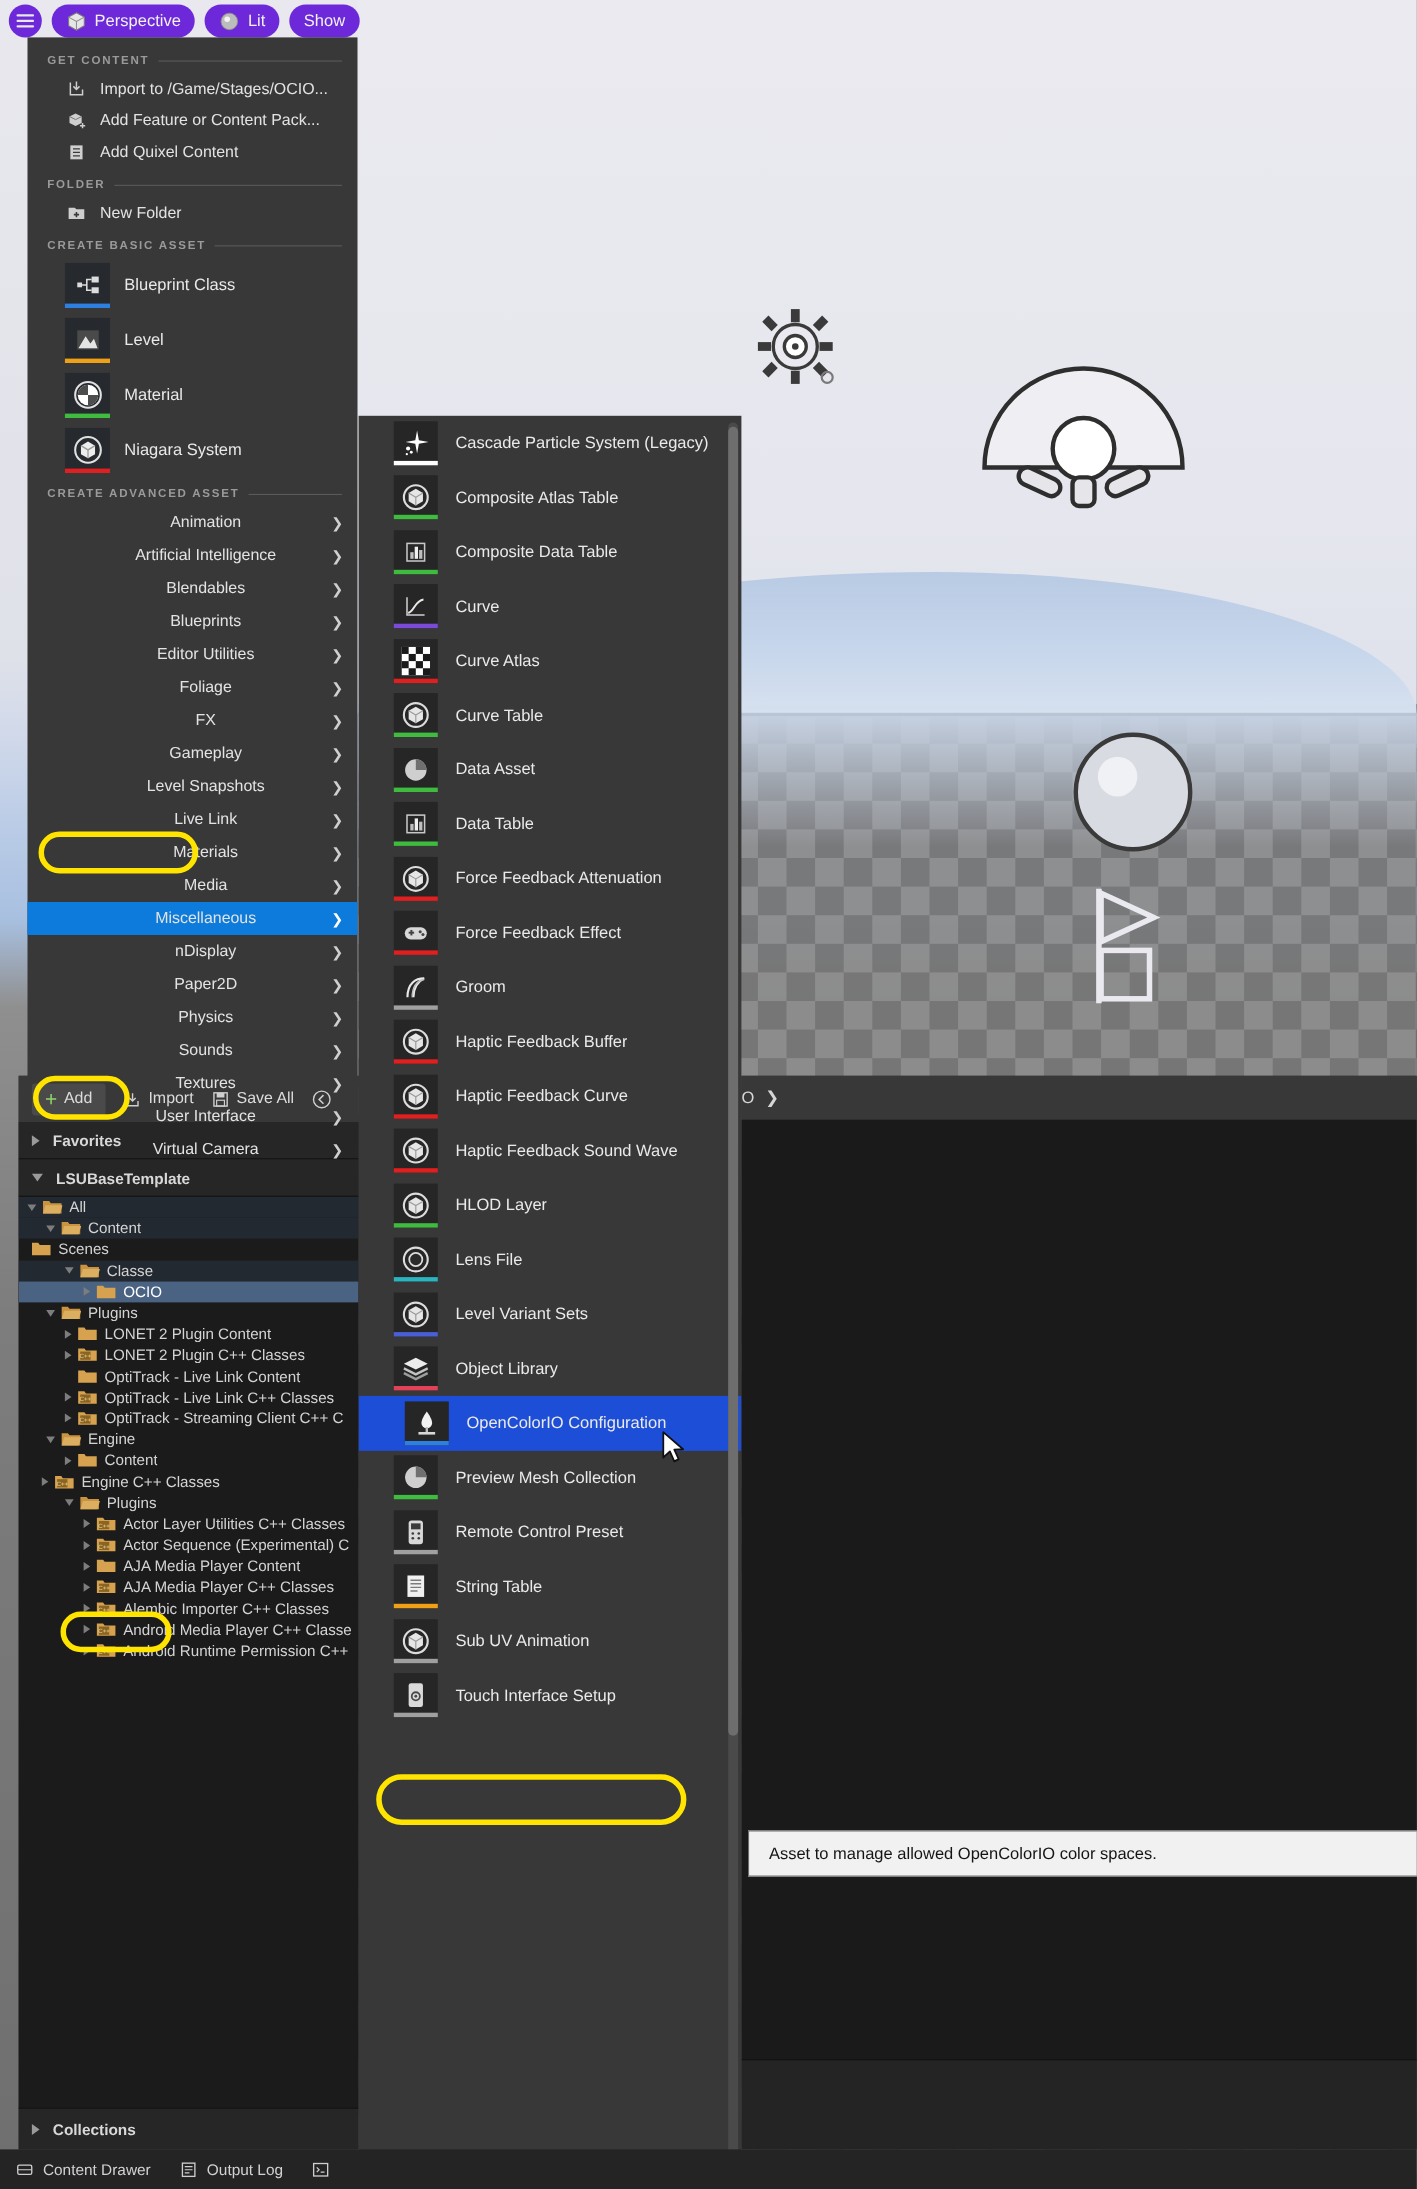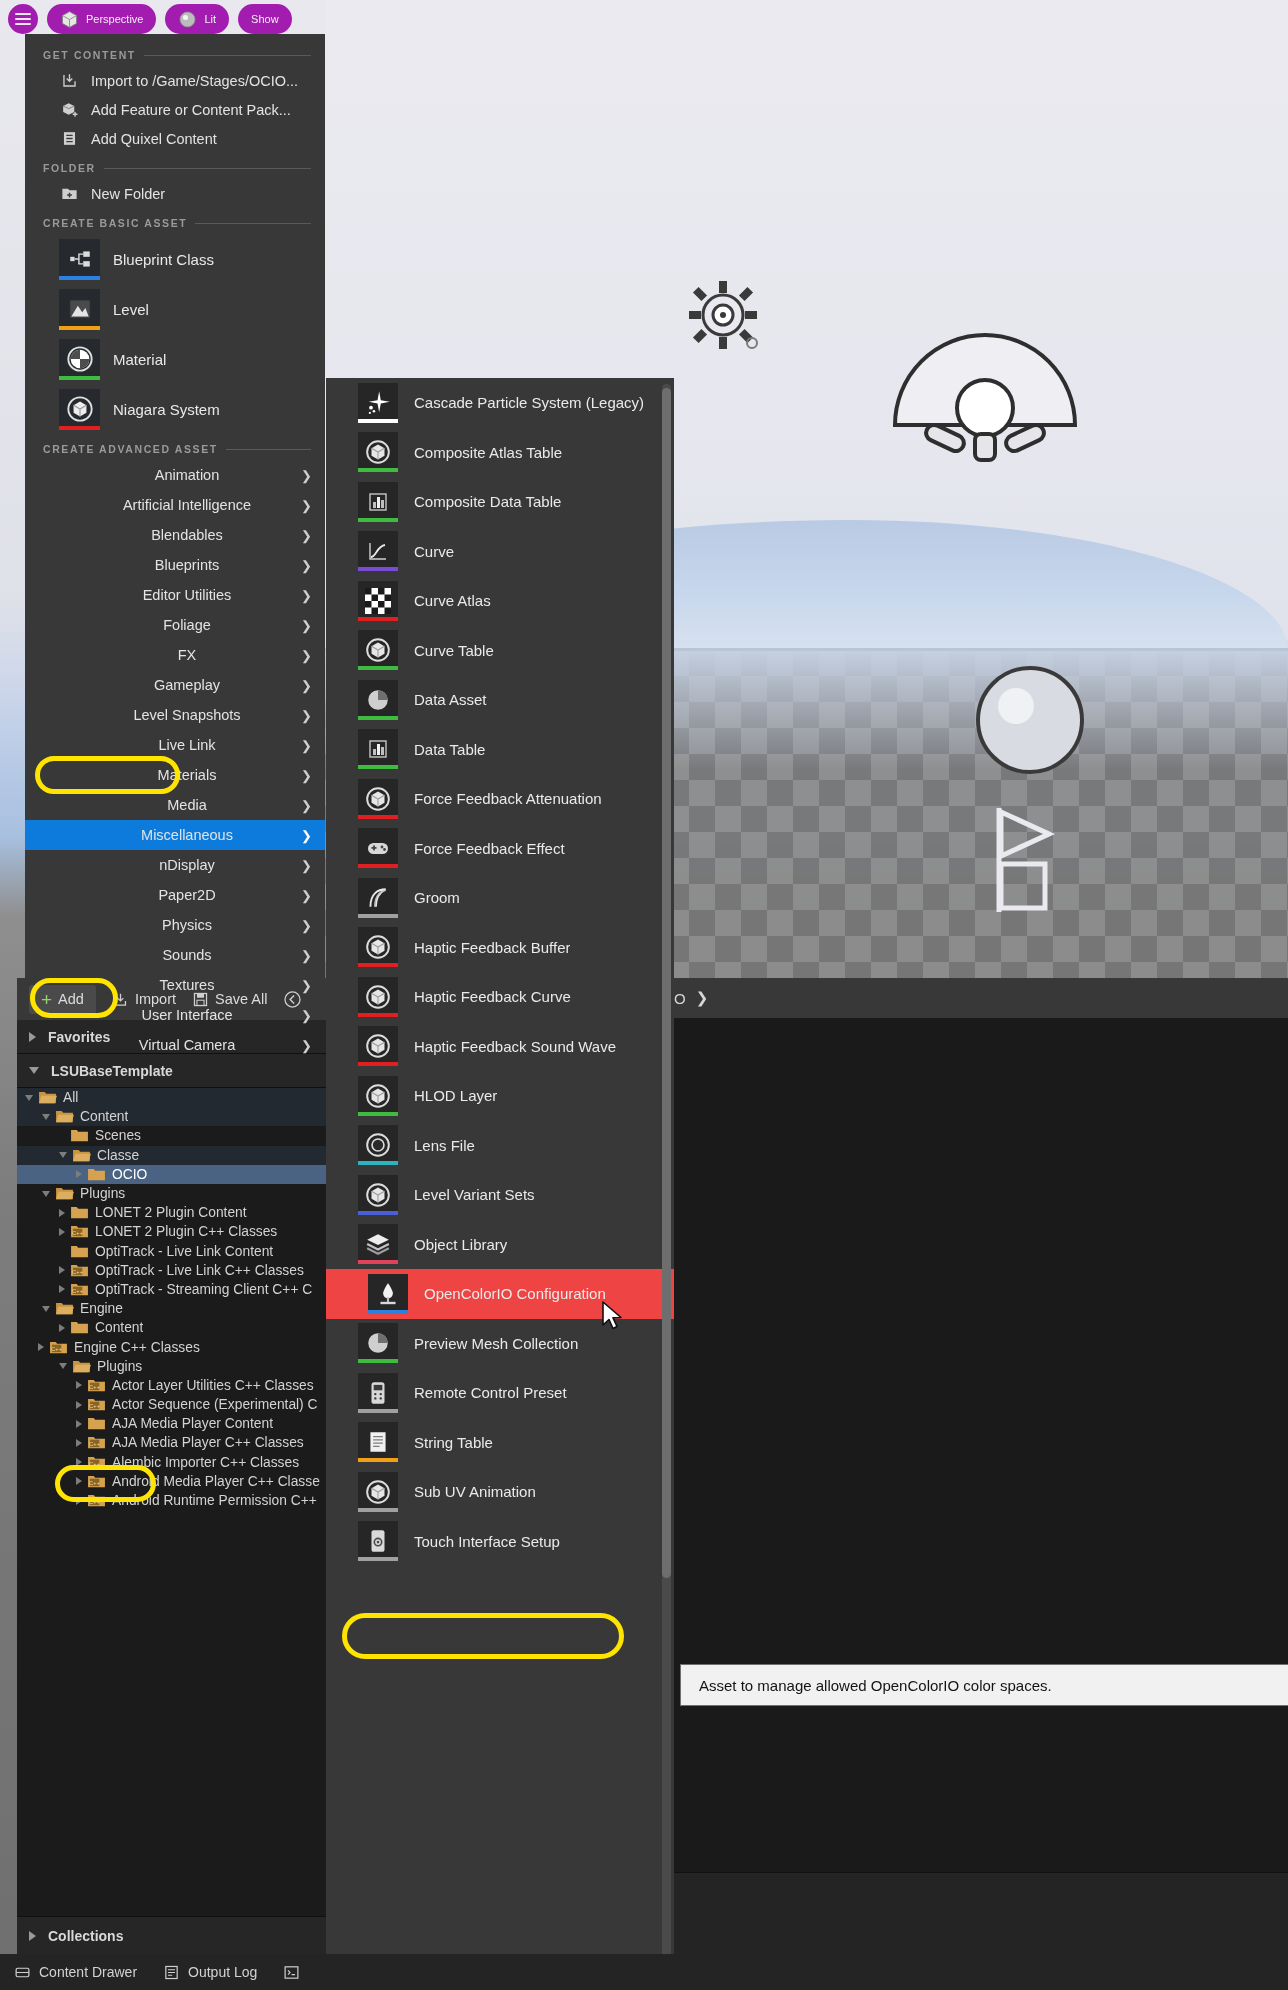--- a/index.html
+++ b/index.html
@@ -28,21 +28,21 @@
   
   .gizmo { position:absolute; }
   .cursor-gizmo { left:680px; top:275px; width:86px; height:86px; }
   .light-gizmo  { left:885px; top:330px; width:200px; height:140px; }
   .sphere-gizmo { left:970px; top:660px; width:120px; height:120px; }
   .flag-gizmo   { left:985px; top:800px; width:80px; height:120px; }
 
   
   .toolbar { position:absolute; left:8px; top:4px; display:flex; align-items:center; gap:9px; z-index:30; }
   .pill { display:flex; align-items:center; gap:7px; height:30px; padding:0 13px;
-    border-radius:15px; background:#a21caf; color:#f2f2f2; font-size:11px; }
+    border-radius:15px; background:#6d28d9; color:#f2f2f2; font-size:15px; }
   .pill.round { width:30px; padding:0; justify-content:center; border-radius:50%; }
   .ham { width:16px; height:12px; position:relative; }
   .ham i { position:absolute; left:0; width:16px; height:2px; background:#e8e8e8; border-radius:1px; }
   .ham i:nth-child(1){ top:0; } .ham i:nth-child(2){ top:5px; } .ham i:nth-child(3){ top:10px; }
 
   
   .addmenu { position:absolute; left:25px; top:34px; width:300px; height:948px;
     background:#383838; z-index:40; padding-top:6px; }
   .sec-head { display:flex; align-items:center; gap:8px; padding:9px 14px 5px 18px; }
   .sec-head span { color:#9a9a9a; font-size:10.5px; letter-spacing:1.6px; font-weight:600; white-space:nowrap; }
@@ -57,21 +57,21 @@
   .arow.sel .chev { color:#fff; }
   .basic { display:flex; align-items:center; height:50px; padding:0 10px 0 34px; color:#e9e9e9; font-size:15px; }
   .thumb { width:41px; height:41px; margin-right:13px; flex:0 0 41px; position:relative;
     background:#262a2f; display:flex; align-items:center; justify-content:center; }
   .thumb .bar { position:absolute; left:0; right:0; bottom:0; height:4px; }
 
   
   .submenu { position:absolute; left:326px; top:378px; width:348px; height:1612px;
     background:#383838; z-index:45; overflow:hidden; }
   .srow { display:flex; align-items:center; height:49.5px; padding-left:32px; color:#eaeaea; font-size:15px;text-align:right; }
-  .srow.sel { background:#ef4444;padding-left:42px; }
+  .srow.sel { background:#1d4ed8;padding-left:42px; }
   .sthumb { width:40px; height:40px; margin-right:16px; flex:0 0 40px; position:relative;
     background:#272727; display:flex; align-items:center; justify-content:center; }
   .sthumb .bar { position:absolute; left:0; right:0; bottom:0; height:4px; }
   .sb-track { position:absolute; right:3px; top:6px; width:9px; bottom:6px; background:#4a4a4a; border-radius:5px; }
   .sb-thumb { position:absolute; right:3px; top:10px; width:9px; height:1190px; background:#6e6e6e; border-radius:5px; }
 
   
   .cb { position:absolute; left:17px; top:978px; width:309px; bottom:36px; background:#1f1f1f; z-index:35; }
   .cb-toolbar { display:flex; align-items:center; height:42px; background:#383838;
     padding-left:12px; gap:16px; color:#dcdcdc; font-size:14.5px; }
@@ -727,21 +727,21 @@
       <span class="nowrap">All</span>
           </div>
           <div class="trow  alt" style="padding-left:25px">
             <span class="tri2 down"></span>
       <span class="fold"><svg width="19" height="15" viewBox="0 0 20 16">
                 <path d="M1 2 h6 l1.6 2 H19 v10 H1 Z" fill="#c9933f"></path>
                 <path d="M3.5 6 H20 L17.5 14 H1 Z" fill="#dcae5f"></path>
               </svg></span>
       <span class="nowrap">Content</span>
           </div>
-          <div class="trow  " style="padding-left:42px">
+          <div class="trow  " style="">
             <span class="tri2 none"></span>
       <span class="fold"><svg width="19" height="15" viewBox="0 0 20 16">
                 <path d="M1 2 h6 l1.6 2 H19 v10 H1 Z" fill="#d6a24f"></path>
               </svg></span>
       <span class="nowrap">Scenes</span>
           </div>
           <div class="trow  alt" style="padding-left:42px">
             <span class="tri2 down"></span>
       <span class="fold"><svg width="19" height="15" viewBox="0 0 20 16">
                 <path d="M1 2 h6 l1.6 2 H19 v10 H1 Z" fill="#c9933f"></path>

